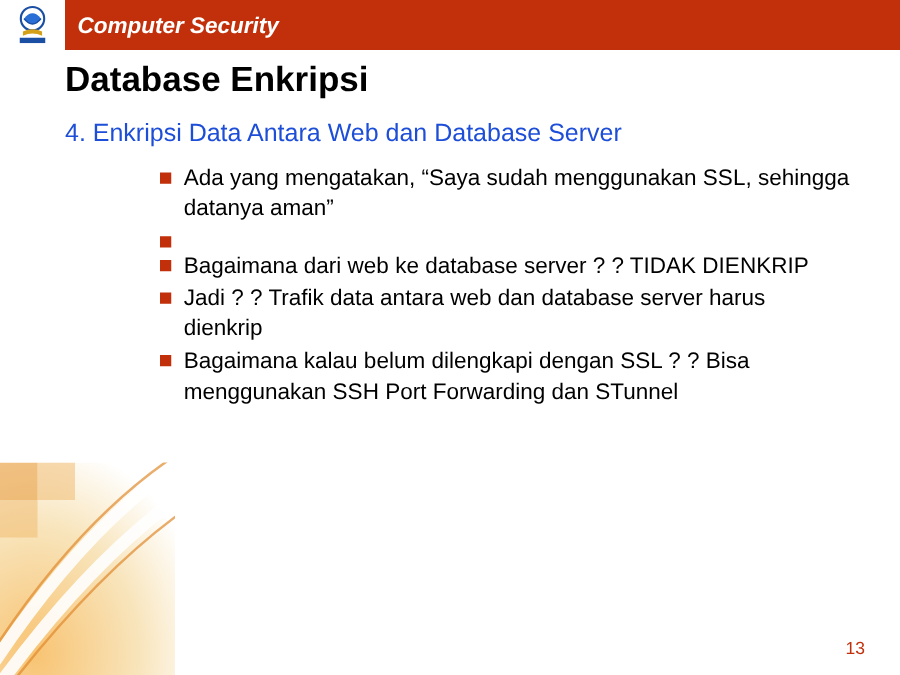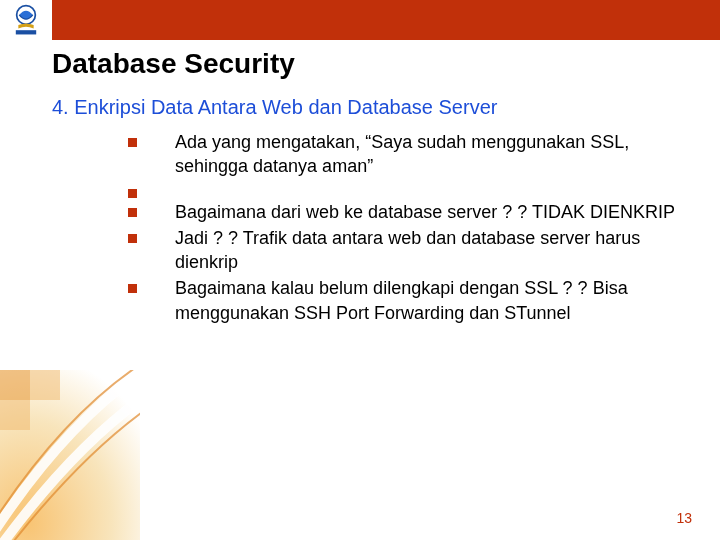--- a/index.html
+++ b/index.html
@@ -78,21 +78,20 @@
     width: 9px;
     height: 9px;
     background: #c1300a;
     flex: 0 0 9px;
     margin-top: 8px;
     margin-right: 10px;
   }
   .bullet-text {
     font-size: 18px;
     color: #000;
-    margin-left: 28px;
   }
   .corner-deco {
     position: absolute;
     left: 0;
     bottom: 0;
     width: 140px;
     height: 170px;
     pointer-events: none;
   }
   .page-num {
@@ -111,23 +110,24 @@
   <div class="header-bar">
     <div class="logo-area">
       <svg class="logo" viewBox="0 0 40 40">
         <circle cx="20" cy="14" r="11" fill="none" stroke="#1a4fa3" stroke-width="2"></circle>
         <path d="M12 14 Q20 4 28 14 Q20 24 12 14 Z" fill="#2a6fd6"></path>
         <path d="M12 14 Q20 24 28 14" fill="none" stroke="#1a4fa3" stroke-width="1.5"></path>
         <path d="M11 26 Q20 22 29 26 L29 30 Q20 26 11 30 Z" fill="#d4a017"></path>
         <rect x="8" y="32" width="24" height="5" fill="#1a4fa3"></rect>
       </svg>
     </div>
+    <div class="header-title">Computer Security</div>
   </div>
 
-  <div class="main-title">Database Security</div>
+  <div class="main-title">Database Enkripsi</div>
   <div class="sub-title">4. Enkripsi Data Antara Web dan Database Server</div>
 
   <div class="bullets">
     <div class="bullet-row">
       <div class="bullet-mark"></div>
       <div class="bullet-text">Ada yang mengatakan, “Saya sudah menggunakan SSL, sehingga datanya aman”</div>
     </div>
     <div class="bullet-row">
       <div class="bullet-mark"></div>
     </div>

